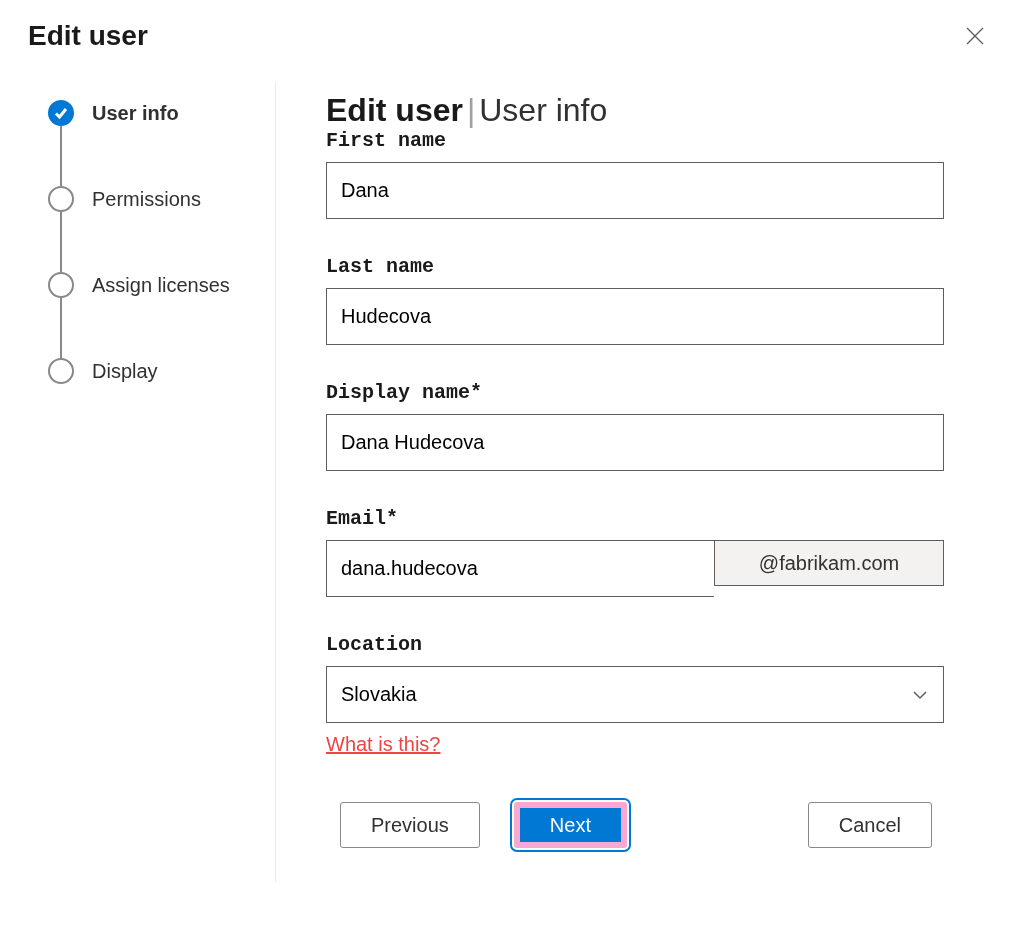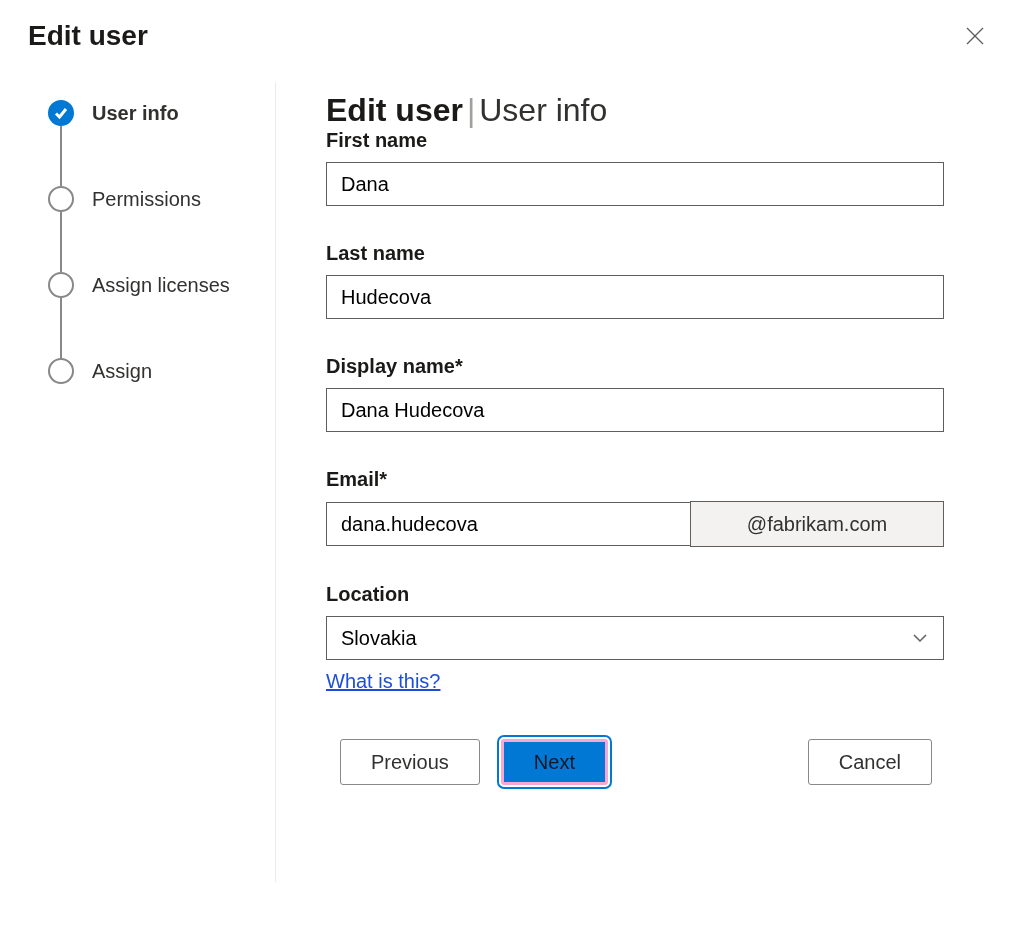--- a/index.html
+++ b/index.html
@@ -107,42 +107,42 @@
     }
     .field-group {
       margin-bottom: 36px;
     }
     .field-label {
       font-size: 20px;
       font-weight: 600;
       color: #1b1a19;
       margin-bottom: 10px;
       display: block;
+      font-family: Liberation Mono, monospace;
     }
     .text-input {
       width: 100%;
-      height: 44px;
+      height: 57px;
       border: 1px solid #605e5c;
       padding: 0 14px;
       font-size: 20px;
       font-family: inherit;
       outline: none;
       background: #ffffff;
     }
     .email-row {
       display: flex;
       width: 100%;
-      align-items: center;
     }
     .email-row .text-input {
       flex: 1;
       border-right: none;
     }
     .email-domain {
-      width: 254px;
+      width: 230px;
       height: 46px;
       border: 1px solid #605e5c;
       background: #f3f2f1;
       display: flex;
       align-items: center;
       justify-content: center;
       font-size: 20px;
       color: #323130;
     }
     .select-wrap {
@@ -160,48 +160,48 @@
       transform: translateY(-50%);
       width: 20px;
       height: 20px;
       stroke: #605e5c;
       stroke-width: 1.5;
       fill: none;
       pointer-events: none;
     }
     .help-link {
       font-size: 20px;
-      color: #1d4ed8;
+      color: #ef4444;
       text-decoration: underline;
       display: inline-block;
       margin-top: 10px;
       text-align: center;
     }
     .button-row {
       display: flex;
       align-items: center;
-      gap: 21px;
+      gap: 34px;
       margin-top: 46px;
       padding-left: 14px;
     }
     .btn {
       font-family: inherit;
       font-size: 20px;
       height: 46px;
       padding: 0 30px;
       border-radius: 3px;
       cursor: pointer;
       border: 1px solid #8a8886;
       background: #ffffff;
       color: #323130;
     }
     .btn-primary {
       background: #0078d4;
-      border: 3px solid #f9a8d4;
-      color: #0f172a;
+      border: 6px solid #f9a8d4;
+      color: #ffffff;
       outline: 2px solid #0078d4;
       outline-offset: 2px;
       text-align: right;
     }
     .btn-cancel {
       margin-left: auto;
       margin-right: 12px;
     }
     .button-row .spacer {
       flex: 1;
@@ -234,21 +234,21 @@
       <div class="step-label">Permissions</div>
     </div>
     <div class="connector"></div>
     <div class="step">
       <div class="step-circle"></div>
       <div class="step-label">Assign licenses</div>
     </div>
     <div class="connector"></div>
     <div class="step">
       <div class="step-circle"></div>
-      <div class="step-label">Assign</div>
+      <div class="step-label">Display</div>
     </div>
   </div>
 
   <div class="main">
     <h1 class="page-heading">
       <span class="bold">Edit user</span><span class="sep">|</span><span>User info</span>
     </h1>
 
     <div class="field-group">
       <label class="field-label">First name</label>

